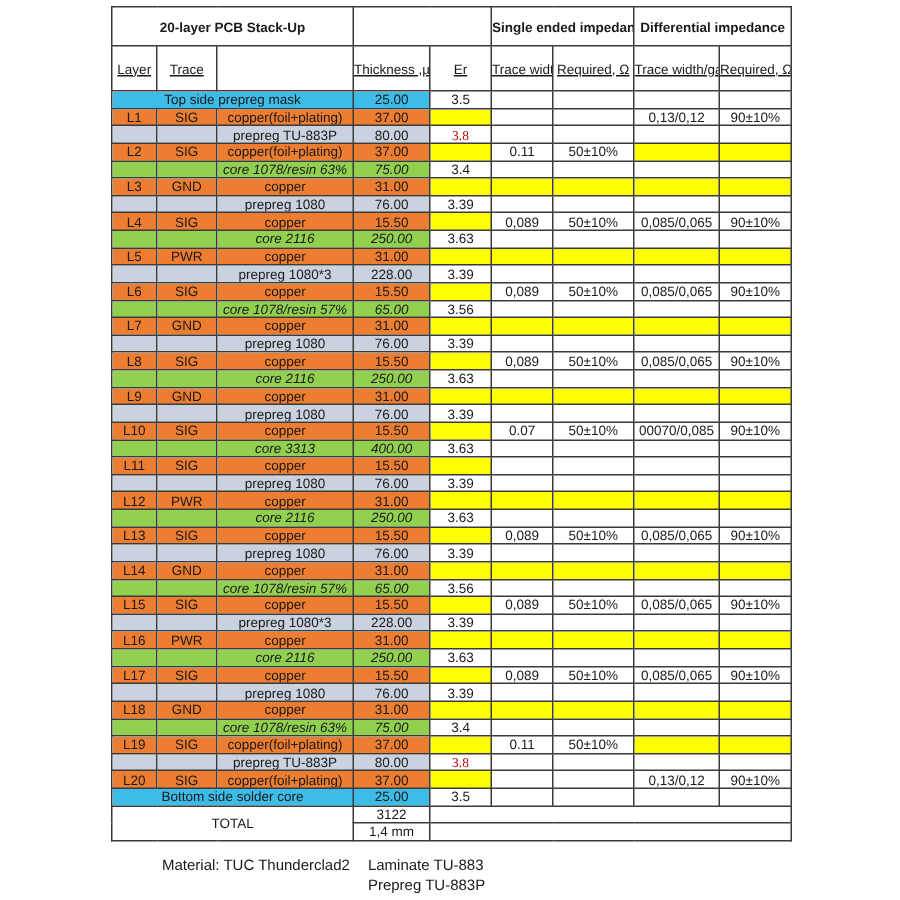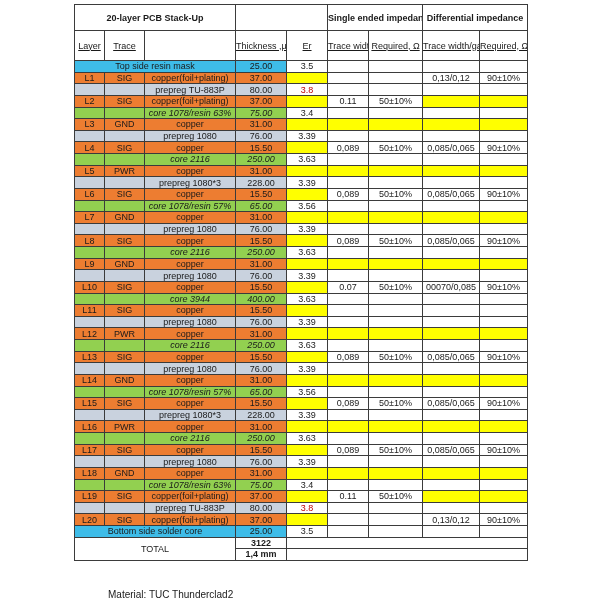--- a/index.html
+++ b/index.html
@@ -22,26 +22,26 @@
   tr.total-row{height:11.5px;}
   td.title{font-weight:bold;font-size:10px;}
   td.group-head{font-weight:bold;font-size:10px;line-height:11px;white-space:normal;}
   td.colhead{font-size:8.8px;line-height:9.5px;white-space:normal;}
   td.copper{background:var(--copper);}
   td.prepreg{background:var(--prepreg);}
   td.core{background:var(--core);font-style:italic;}
   td.mask{background:var(--mask);}
   td.yellow{background:var(--highlight);}
   td.white{background:#ffffff;}
-  td.red{color:var(--er-alert);}
+  td.red{color:var(--er-alert);font-family:Liberation Serif, serif;}
   td.total-label{font-weight:normal;font-size:10px;}
-  td.total-val{font-weight:bold;}
+  td.total-val{font-weight:normal;}
   td.ghost{border:none;background:transparent;}
   .footer{
-    position:absolute;left:108px;top:588px;
+    position:absolute;left:108px;top:571px;
     display:flex;gap:12px;font-size:10px;line-height:13px;justify-content:flex-end;
   }
 </style>
 </head>
 <body>
 
 <div class="canvas">
 
   <table class="stack">
     <colgroup>
@@ -69,21 +69,21 @@
       <td class="colhead white">Thickness ,µm</td>
       <td class="colhead white">Er</td>
       <td class="colhead white">Trace width, mm</td>
       <td class="colhead white">Required, Ω</td>
       <td class="colhead white">Trace width/gap, mm</td>
       <td class="colhead white">Required, Ω</td>
     </tr>
     </tbody>
       <tbody id="rows-body">
         <tr class="data-row">
-          <td class="mask" colspan="3">Top side resin mask</td>
+          <td class="mask" colspan="3">Top side prepreg mask</td>
           <td class="mask">25.00</td>
           <td class="white">3.5</td>
           <td class="white"></td>
           <td class="white"></td>
           <td class="white"></td>
           <td class="white"></td>
         </tr>
         <tr class="data-row">
           <td class="copper">L1</td>
           <td class="copper">SIG</td>
@@ -289,21 +289,21 @@
           <td class="copper">15.50</td>
           <td class="yellow"></td>
           <td class="white">0.07</td>
           <td class="white">50±10%</td>
           <td class="white">00070/0,085</td>
           <td class="white">90±10%</td>
         </tr>
         <tr class="data-row">
           <td class="core"></td>
           <td class="core"></td>
-          <td class="core">core 3944</td>
+          <td class="core">core 3313</td>
           <td class="core">400.00</td>
           <td class="white">3.63</td>
           <td class="white"></td>
           <td class="white"></td>
           <td class="white"></td>
           <td class="white"></td>
         </tr>
         <tr class="data-row">
           <td class="copper">L11</td>
           <td class="copper">SIG</td>
@@ -531,15 +531,19 @@
     </tr>
     <tr class="total-row">
       <td class="total-val white">1,4 mm</td>
       <td colspan="5" class="ghost"></td>
     </tr>
   </tbody>
     </table>
 
   <div class="footer">
     <span>Material: TUC Thunderclad2</span>
+    <span>
+      <span style="display:block">Laminate TU-883</span>
+      <span style="display:block">Prepreg TU-883P</span>
+    </span>
   </div>
 
 </div>
 
 </body></html>

